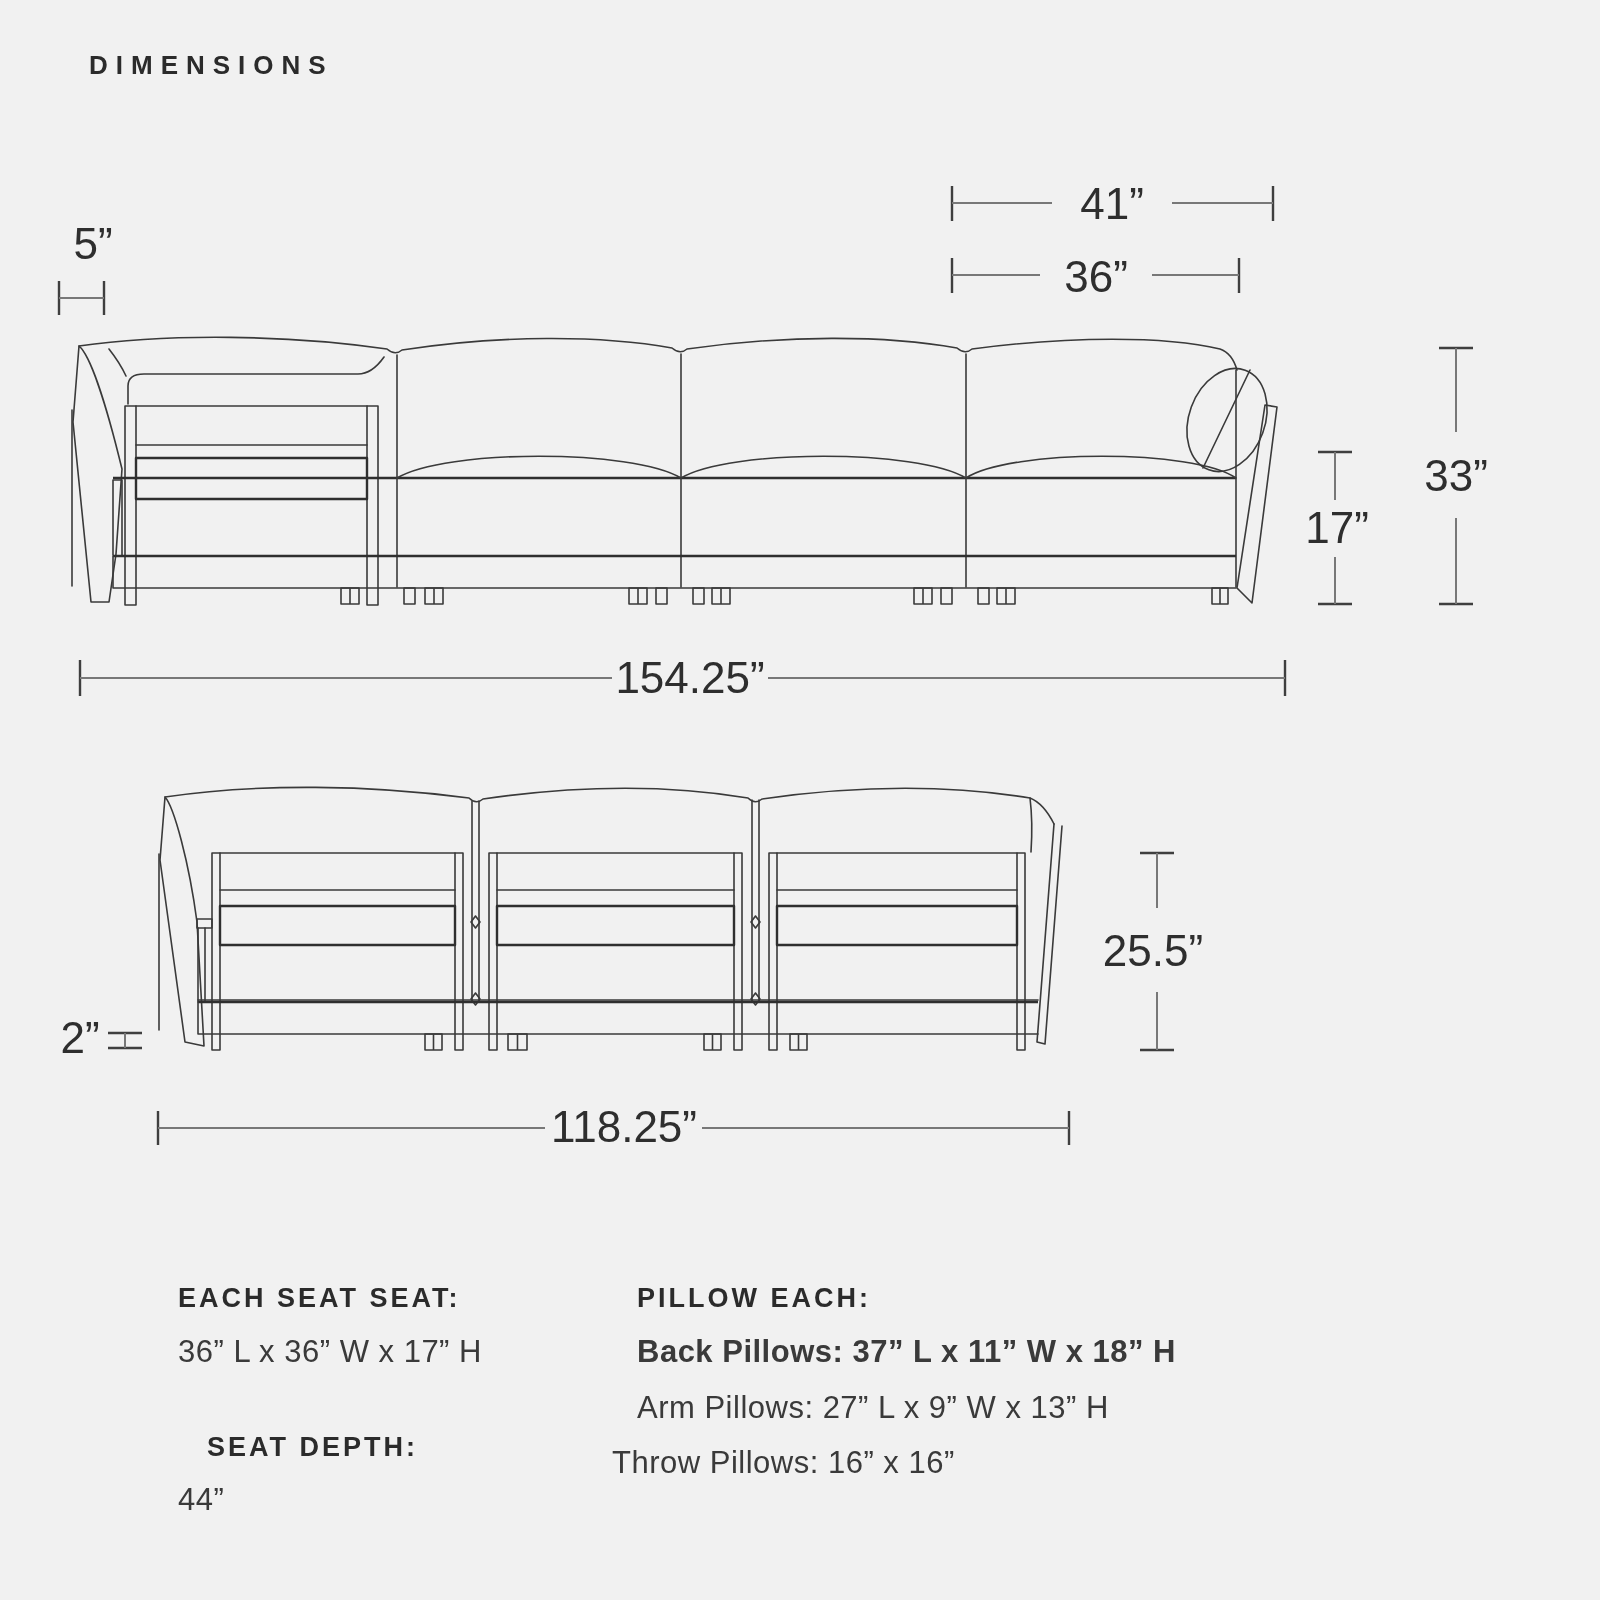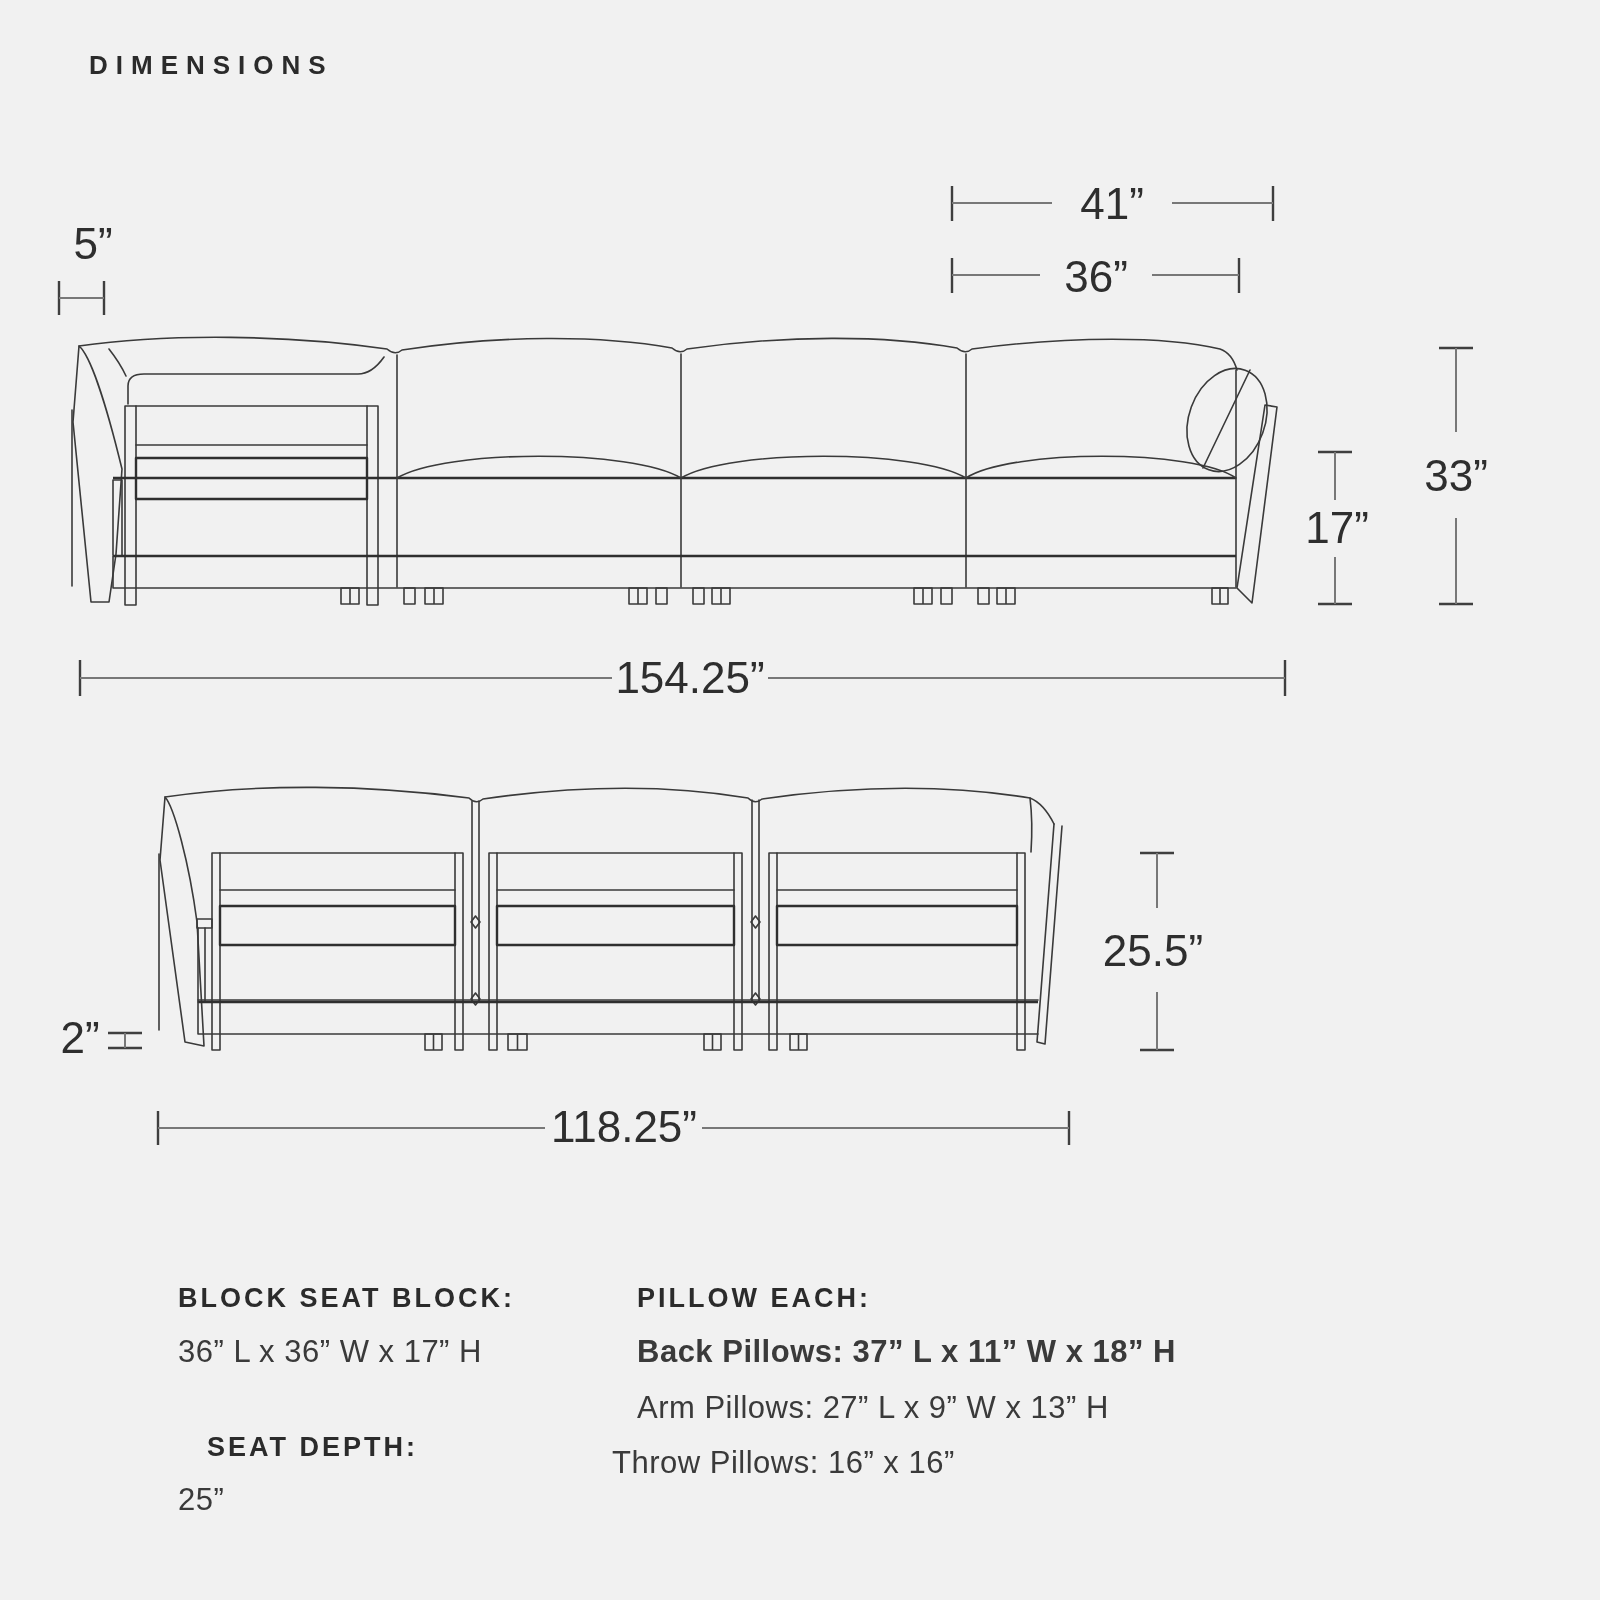--- a/index.html
+++ b/index.html
@@ -203,23 +203,23 @@
       <text class="dim-text" x="80" y="1053" text-anchor="middle">2”</text>
     </g>
 
     <g>
       <path class="dimtick" d="M158,1111 L158,1145 M1069,1111 L1069,1145"></path>
       <path class="dimline" d="M158,1128 L545,1128 M702,1128 L1069,1128"></path>
       <text class="dim-text" x="624" y="1142" text-anchor="middle">118.25”</text>
     </g>
   </svg>
 
-  <div class="spec-heading" style="left:178px;top:1283px;">BLOCK SEAT BLOCK:</div>
+  <div class="spec-heading" style="left:178px;top:1283px;">EACH SEAT SEAT:</div>
   <div class="spec-value" style="left:178px;top:1334px;">36” L x 36” W x 17” H</div>
   <div class="spec-heading" style="left:178px;top:1432px;margin-left:29px;">SEAT DEPTH:</div>
-  <div class="spec-value" style="left:178px;top:1482px;">25”</div>
+  <div class="spec-value" style="left:178px;top:1482px;">44”</div>
 
   <div class="spec-heading" style="left:637px;top:1283px;">PILLOW EACH:</div>
   <div class="spec-value" style="left:637px;top:1334px;font-weight:bold;">Back Pillows: 37” L x 11” W x 18” H</div>
   <div class="spec-value" style="left:637px;top:1390px;">Arm Pillows: 27” L x 9” W x 13” H</div>
   <div class="spec-value" style="left:612px;top:1445px;">Throw Pillows: 16” x 16”</div>
 
 </div>
 
 </body></html>

